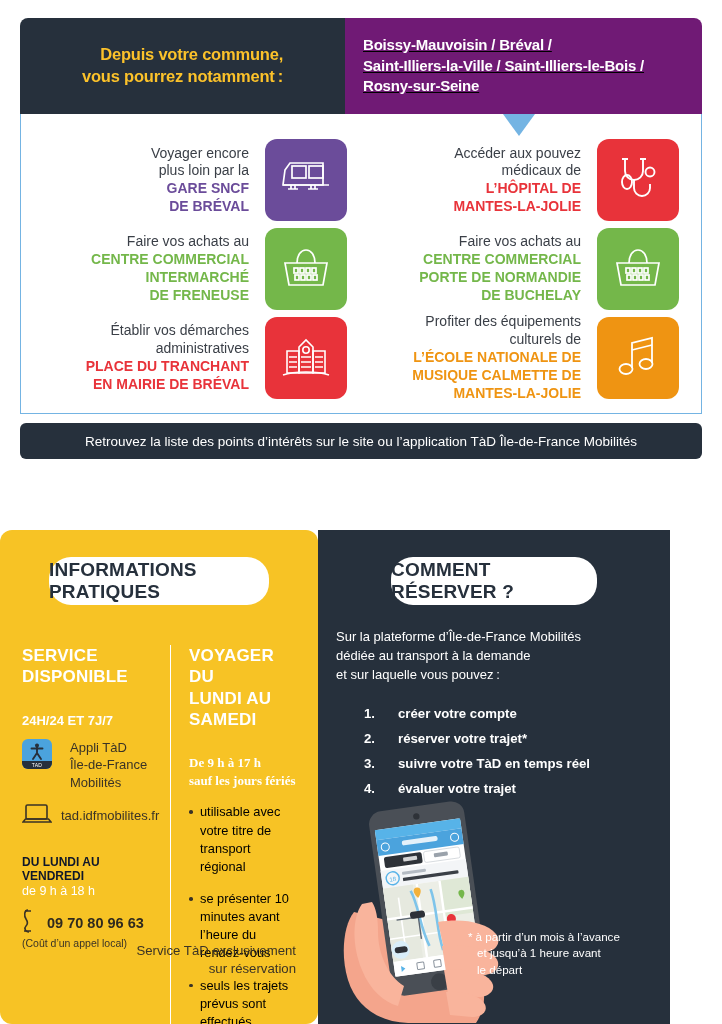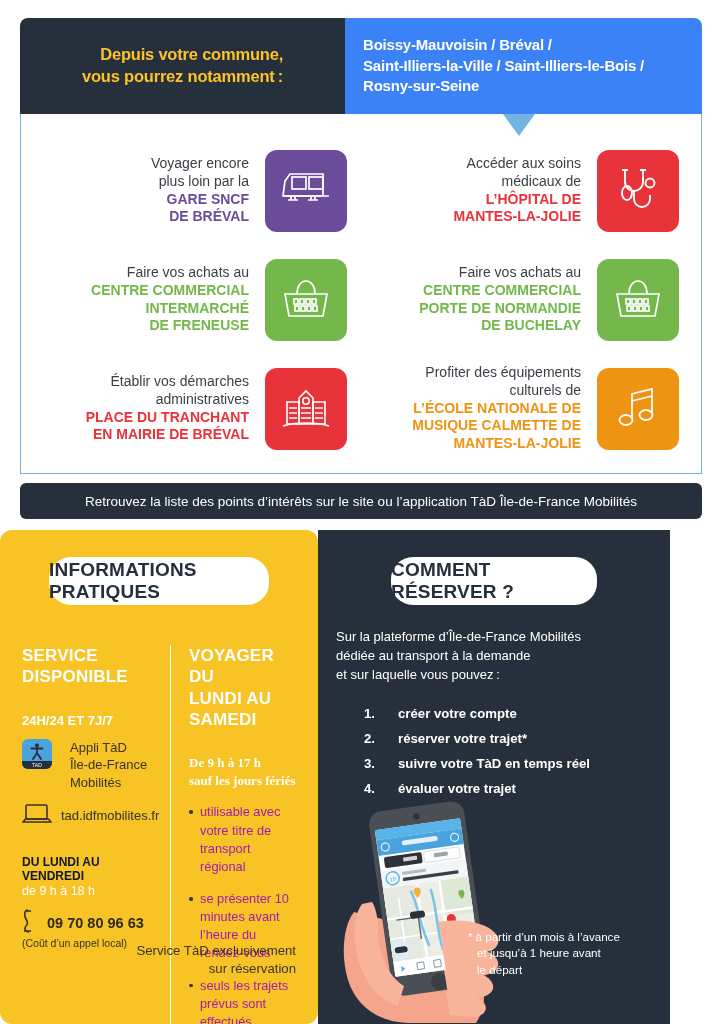--- a/index.html
+++ b/index.html
@@ -38,26 +38,27 @@
   .header-left-text {
     color: #fcc22a;
     font-weight: bold;
     font-size: 16.5px;
     line-height: 1.32;
     text-align: right;
     letter-spacing: -0.2px;
   }
   .header-right {
     flex: 1;
-    background: #3b82f6;
+    background: #701a75;
     border-radius: 0 8px 0 0;
     display: flex;
     align-items: center;
     padding: 0 0 0 18px;
     position: relative;
+    text-decoration: underline;
   }
   .header-right-text {
     color: #ffffff;
     font-weight: bold;
     font-size: 15px;
     line-height: 1.38;
     letter-spacing: -0.2px;
   }
   .header-pointer {
     position: absolute;
@@ -65,21 +66,21 @@
     width: 0; height: 0;
     border-left: 16px solid transparent;
     border-right: 16px solid transparent;
     border-top: 22px solid #74b4e3;
   }
 
   .panel {
     border: 1.5px solid #74b4e3;
     border-top: none;
     background: #ffffff;
-    height: 360px;
+    height: 300px;
     padding: 22px 8px 10px 8px;
   }
 
   .cards-grid {
     display: grid;
     grid-template-columns: 1fr 1fr;
     grid-template-rows: repeat(3, 1fr);
     height: 100%;
   }
   .card {
@@ -254,21 +255,21 @@
     font-weight: bold;
     font-size: 13px;
     line-height: 1.4;
     margin-top: 24px;
     font-family: Liberation Serif, serif;
   }
   .bullets { margin-top: 13px; }
   .bullet {
     position: relative;
     padding-left: 11px;
-    color: #a21caf;
+    color: #000000;
     font-size: 12.8px;
     line-height: 1.42;
     margin-bottom: 14px;
   }
   .bullet::before {
     content: "";
     position: absolute;
     left: 0; top: 7px;
     width: 3.5px; height: 3.5px;
     border-radius: 50%;
@@ -354,21 +355,21 @@
             <rect x="30" y="8" width="14" height="12"></rect>
             <path d="M4 27 H50"></path>
             <path d="M12 27 v4 M16 27 v4 M32 27 v4 M36 27 v4"></path>
             <path d="M9 31 h10 M29 31 h10"></path>
           </svg>
         </div>
       </div>
 
       <div class="card">
         <div class="card-text">
-          <span class="lead">Accéder aux soins</span>
+          <span class="lead">Accéder aux pouvez</span>
           <span class="lead">médicaux de</span>
           <span class="highlight" style="color:#e8333a">L’HÔPITAL DE</span>
           <span class="highlight" style="color:#e8333a">MANTES-LA-JOLIE</span>
         </div>
         <div class="icon-tile" style="background:#e8333a">
           <svg width="46" height="48" viewBox="0 0 46 48" fill="none" stroke="#ffffff" stroke-width="1.9">
             <path d="M10 4 v11 a9 9 0 0 0 18 0 V4"></path>
             <path d="M7 3 h6 M25 3 h6"></path>
             <path d="M19 24 v8 a8 8 0 0 0 16 0 v-4"></path>
             <circle cx="35" cy="16" r="4.5"></circle>

